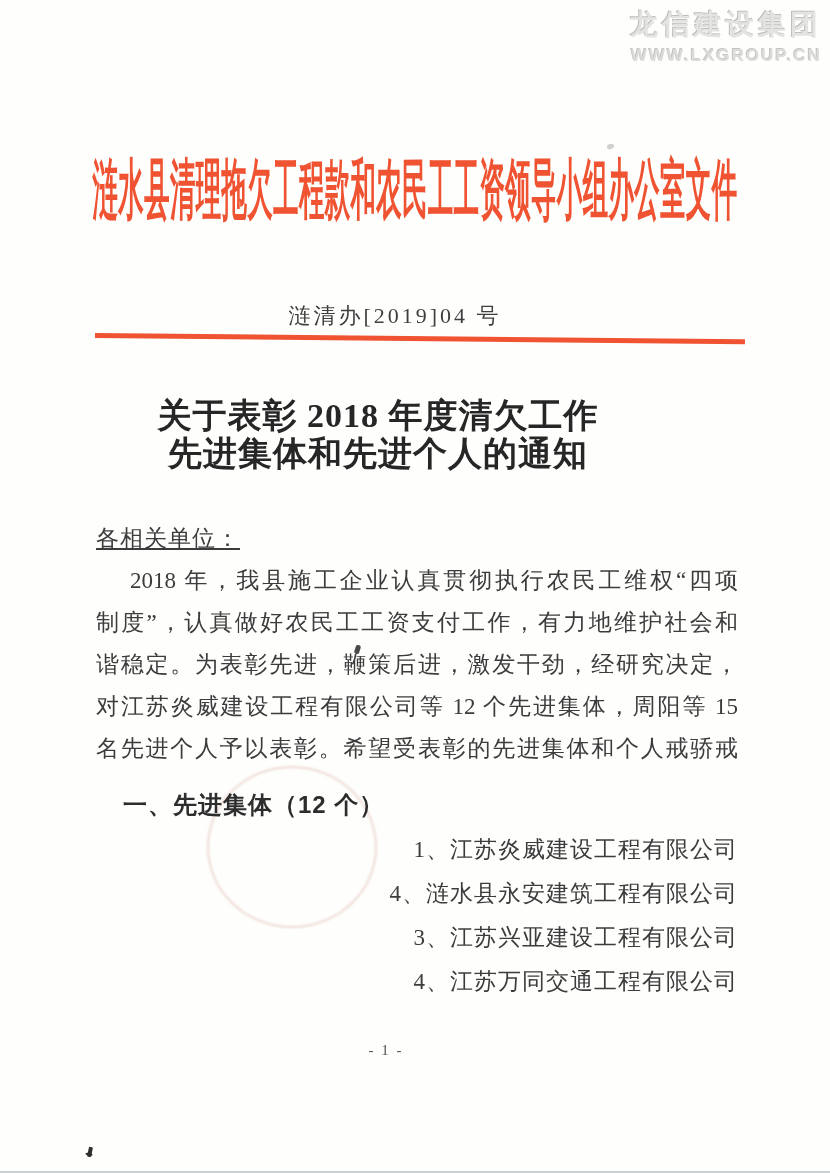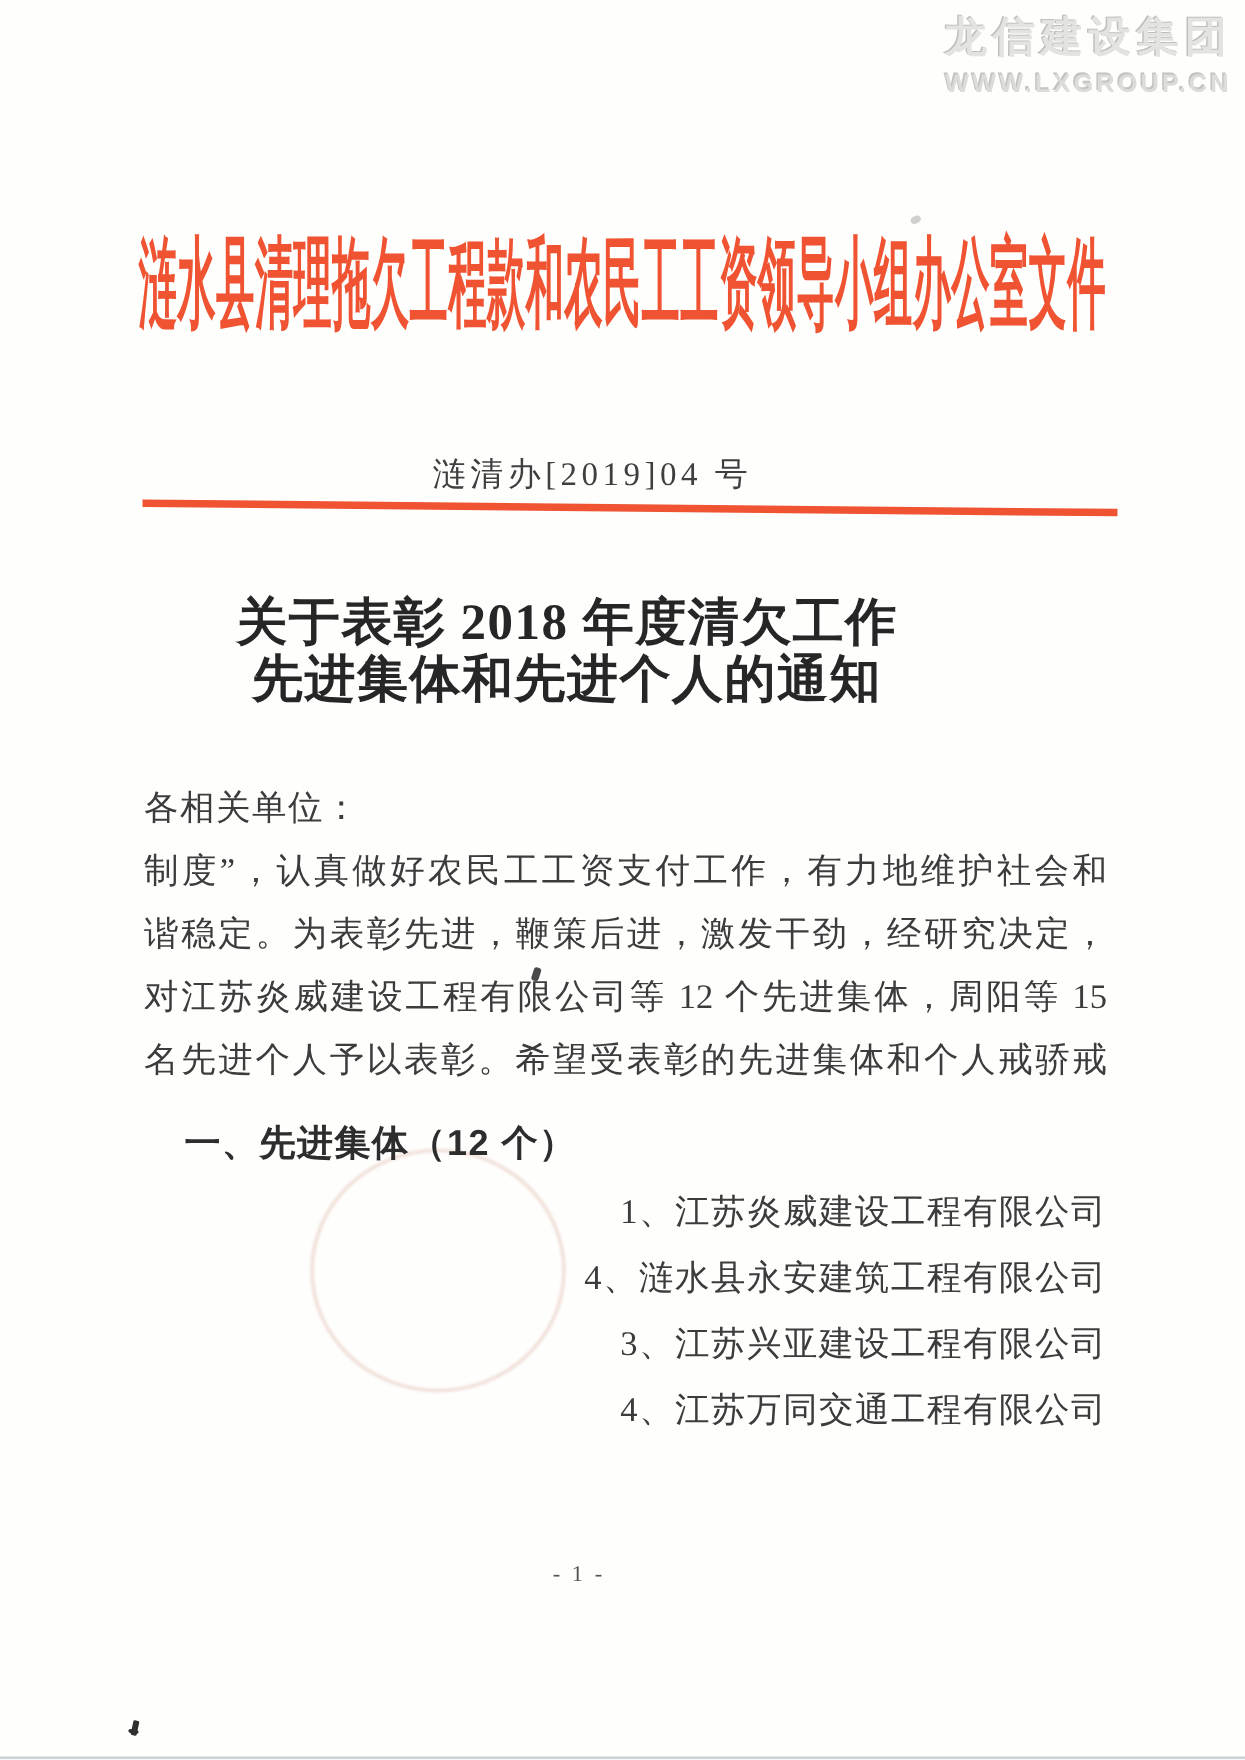--- a/index.html
+++ b/index.html
@@ -6,21 +6,21 @@
   * { margin:0; padding:0; box-sizing:border-box; }
   html,body { background:#ffffff; }
   .page {
     position:relative; width:830px; height:1173px; margin:0 auto;
     background:#fefefd; overflow:hidden;
     font-family:"Liberation Serif","DejaVu Serif",serif;
     color:#3c3c3c;
   }
 
   
-  .watermark { position:absolute; top:6px; right:8px; 
+  .watermark { position:absolute; top:6px; right:8px; text-align:right;
     font-family:"Liberation Sans","DejaVu Sans",sans-serif; user-select:none; }
   .wm-company {
     font-size:28px; font-weight:bold; letter-spacing:4px; color:#e3e3e0;
     text-shadow:-1px -1px 0 #bfbfbc, 1px 1px 0 #ffffff;
   }
   .wm-site {
     margin-top:2px; font-size:17px; font-weight:bold; letter-spacing:2px; color:#dcdcd9;
     text-shadow:-1px -1px 0 #c3c3c0, 1px 1px 0 #ffffff;
   }
 
@@ -50,21 +50,21 @@
     filter:blur(1px);
   }
 
   .notice-title {
     position:absolute; top:397px; left:0; width:756px; text-align:center;
     font-size:34px; line-height:38px; font-weight:bold; color:#262626;
     letter-spacing:1px;
   }
 
   .body-block { position:absolute; top:518px; left:96px; width:642px; font-size:23px; }
-  .salutation { height:42px; line-height:42px; letter-spacing:1px; }
+  .salutation { height:42px; line-height:42px; letter-spacing:1px;text-decoration:underline; }
   .bline { height:42px; line-height:42px; white-space:nowrap; }
   .bline.j { white-space:normal; text-align:justify; text-align-last:justify; }
   .bline.indent { padding-left:34px; }
 
   .section-heading {
     margin-top:12px; height:46px; line-height:46px; padding-left:27px;
     font-family:"Liberation Sans","DejaVu Sans",sans-serif;
     font-weight:bold; font-size:24px; color:#2d2d2d; letter-spacing:1px;
   }
   .list-item { height:44px; line-height:44px; padding-left:42px; letter-spacing:1px;text-align:right; }
@@ -104,20 +104,21 @@
 
   <div class="stamp-bleed"></div>
 
   <div class="notice-title">
     <div>关于表彰 2018 年度清欠工作</div>
     <div>先进集体和先进个人的通知</div>
   </div>
 
   <div class="body-block">
     <div class="salutation">各相关单位：</div>
+    <div class="bline j indent">2018 年，我县施工企业认真贯彻执行农民工维权“四项</div>
     <div class="bline j">制度”，认真做好农民工工资支付工作，有力地维护社会和</div>
     <div class="bline j">谐稳定。为表彰先进，鞭策后进，激发干劲，经研究决定，</div>
     <div class="bline j">对江苏炎威建设工程有限公司等 12 个先进集体，周阳等 15</div>
     <div class="bline j">名先进个人予以表彰。希望受表彰的先进集体和个人戒骄戒</div>
 
     <div class="section-heading">一、先进集体（12 个）</div>
 
     <div class="list-item">1、江苏炎威建设工程有限公司</div>
     <div class="list-item">4、涟水县永安建筑工程有限公司</div>
     <div class="list-item">3、江苏兴亚建设工程有限公司</div>

